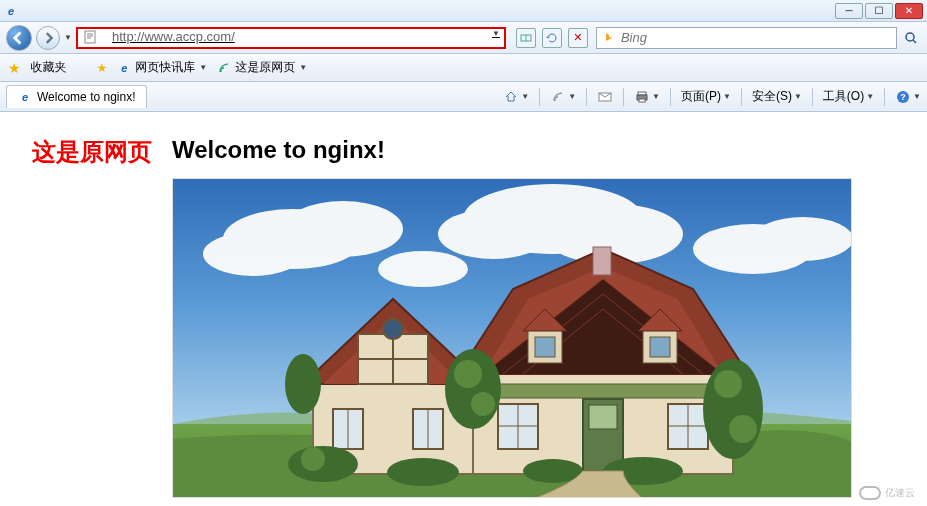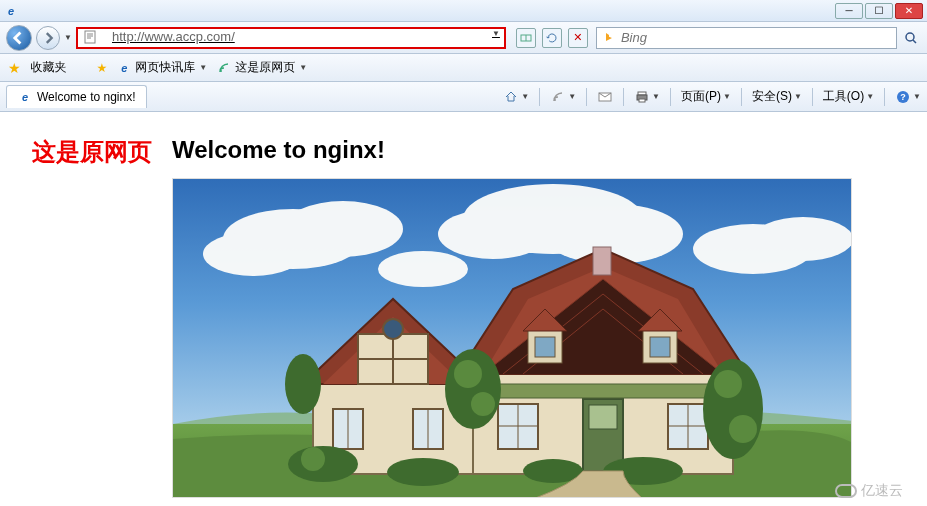--- a/index.html
+++ b/index.html
@@ -42,21 +42,21 @@
   .sep { width:1px; height:18px; background:#b6c6d8; }
 
   
   .content { position:absolute; left:0; right:0; top:112px; bottom:0; background:#fff; padding:24px 32px; display:flex; gap:20px; overflow:hidden; }
   .red-title { color:#e00; font-size:24px; font-weight:bold; flex-shrink:0; }
   .page-main { flex:1; }
   .page-main h1 { font-size:24px; font-weight:bold; margin-bottom:14px; }
   .hero-img { width:680px; height:320px; position:relative; overflow:hidden; border:1px solid #ddd; }
 
   
-  .watermark { position:absolute; right:24px; bottom:6px; display:flex; align-items:center; gap:4px; color:#bbb; font-size:14px; z-index:50; }
+  .watermark { position:absolute; right:12px; bottom:6px; display:flex; align-items:center; gap:4px; color:#bbb; font-size:10px; z-index:50; }
   .wm-ico { width:22px; height:14px; border:2px solid #bbb; border-radius:10px; position:relative; }
 
   
   .ie-e { font-weight:bold; font-style:italic; color:#1a63b7; }
 </style>
 </head>
 <body>
 
 <div class="titlebar">
   <span class="ie-icon sm-ico">

